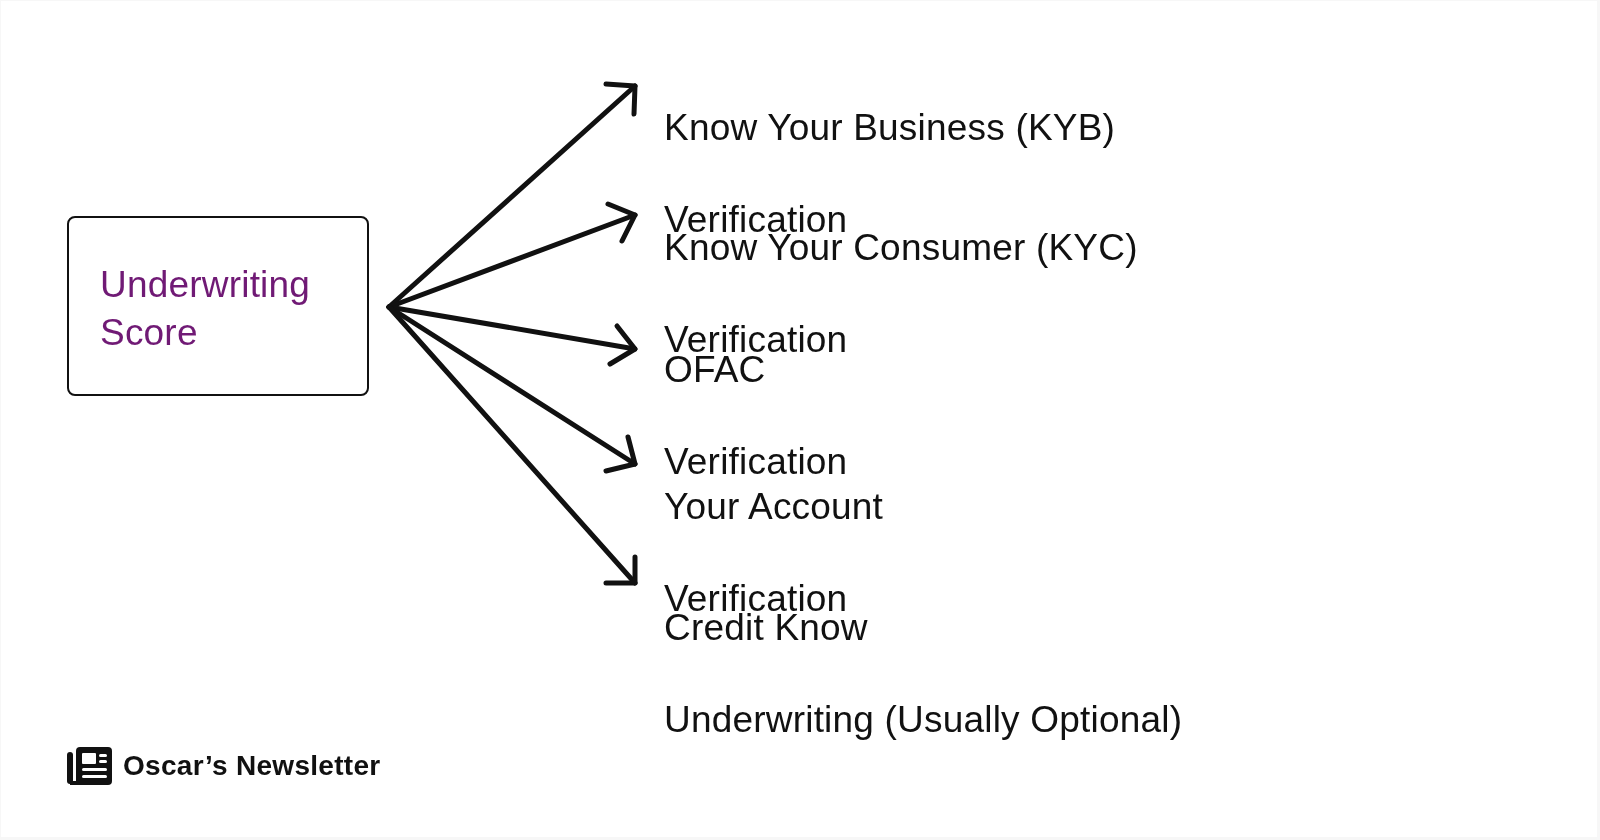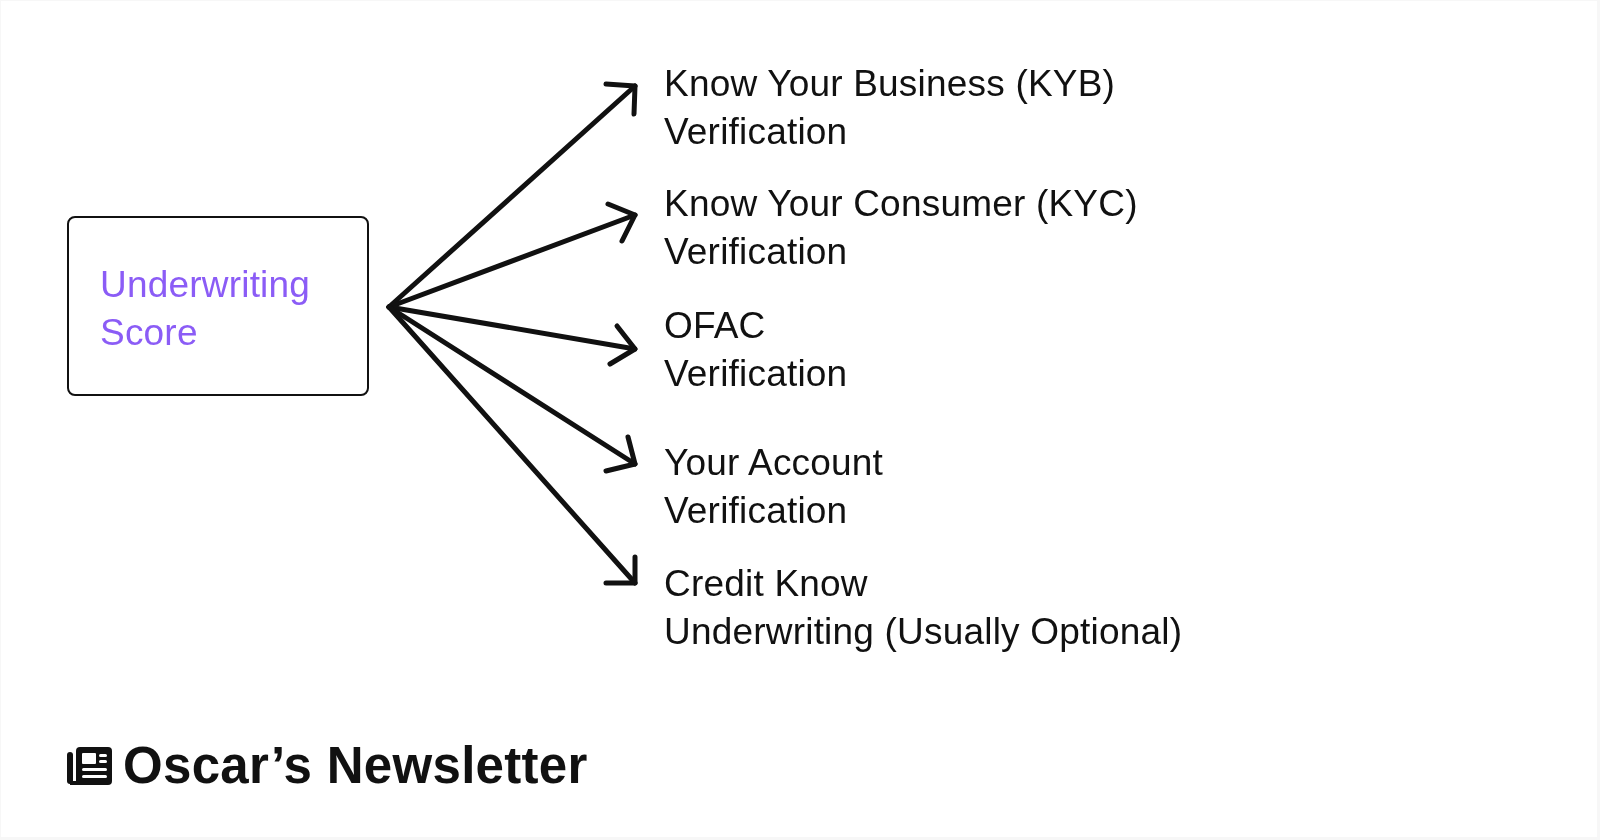--- a/index.html
+++ b/index.html
@@ -34,57 +34,57 @@
       box-sizing: border-box;
       background: #ffffff;
     }
     .source-label {
       position: absolute;
       left: 31px;
       top: 43px;
       font-size: 37px;
       line-height: 48px;
       font-weight: 400;
-      color: #8b5cf6;
+      color: #701a75;
       letter-spacing: 0.2px;
     }
     .source-label span { display: block; }
     svg.arrows {
       position: absolute;
       left: 0;
       top: 0;
       width: 1600px;
       height: 840px;
       pointer-events: none;
     }
     .target {
       position: absolute;
       left: 663px;
       font-size: 37px;
       line-height: 48px;
       color: #111111;
       white-space: nowrap;
       letter-spacing: 0.2px;
     }
-    .target span { display: block; }
+    .target span { display: block; margin-top: 44px; }
     .brand {
       position: absolute;
       left: 66px;
       top: 741px;
       height: 48px;
       display: flex;
       align-items: center;
     }
     .brand-icon {
       width: 46px;
       height: 40px;
       margin-right: 10px;
     }
     .brand-name {
-      font-size: 51px;
+      font-size: 28px;
       font-weight: 700;
       color: #111111;
       letter-spacing: 0.3px;
       line-height: 48px;
     }
   </style>
 </head>
 <body>
 
 <div class="canvas">

